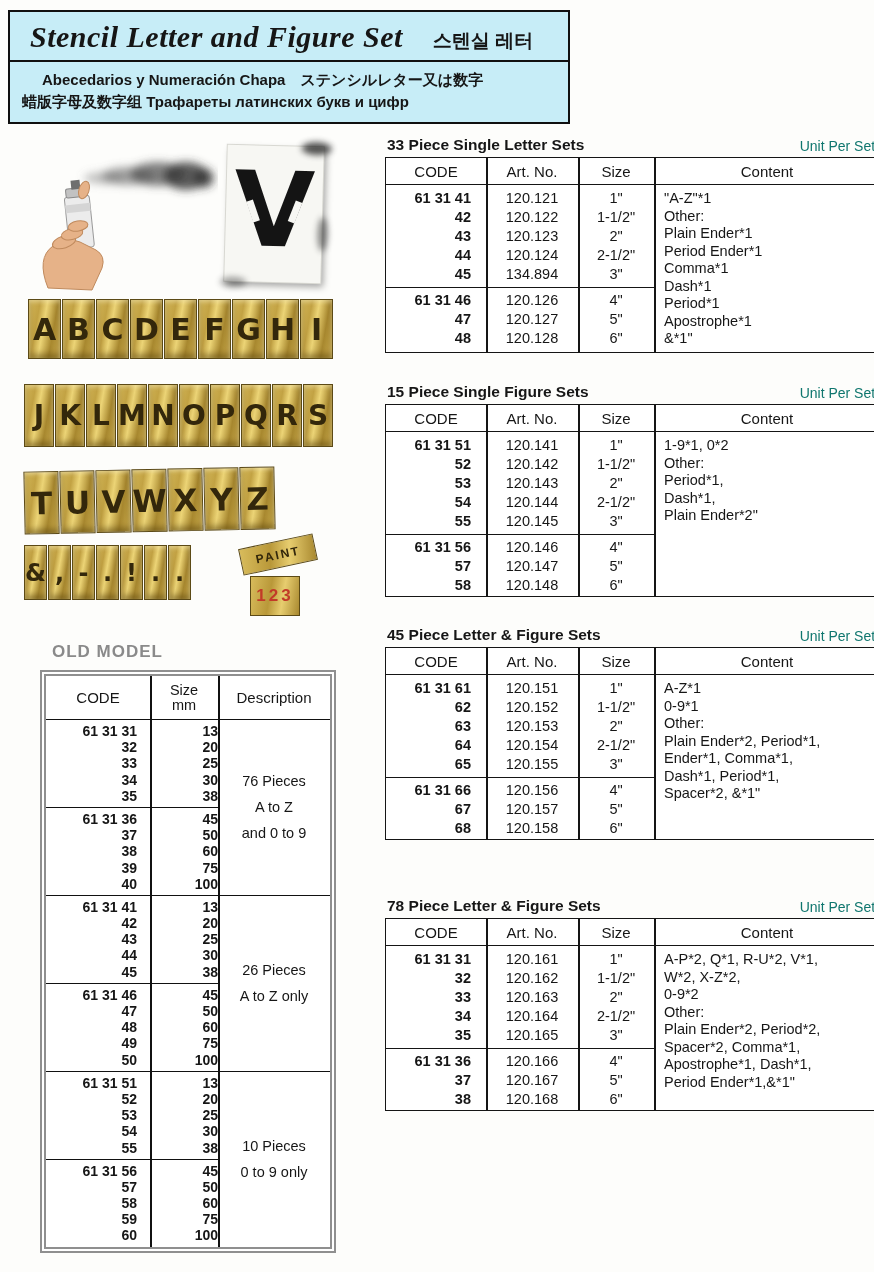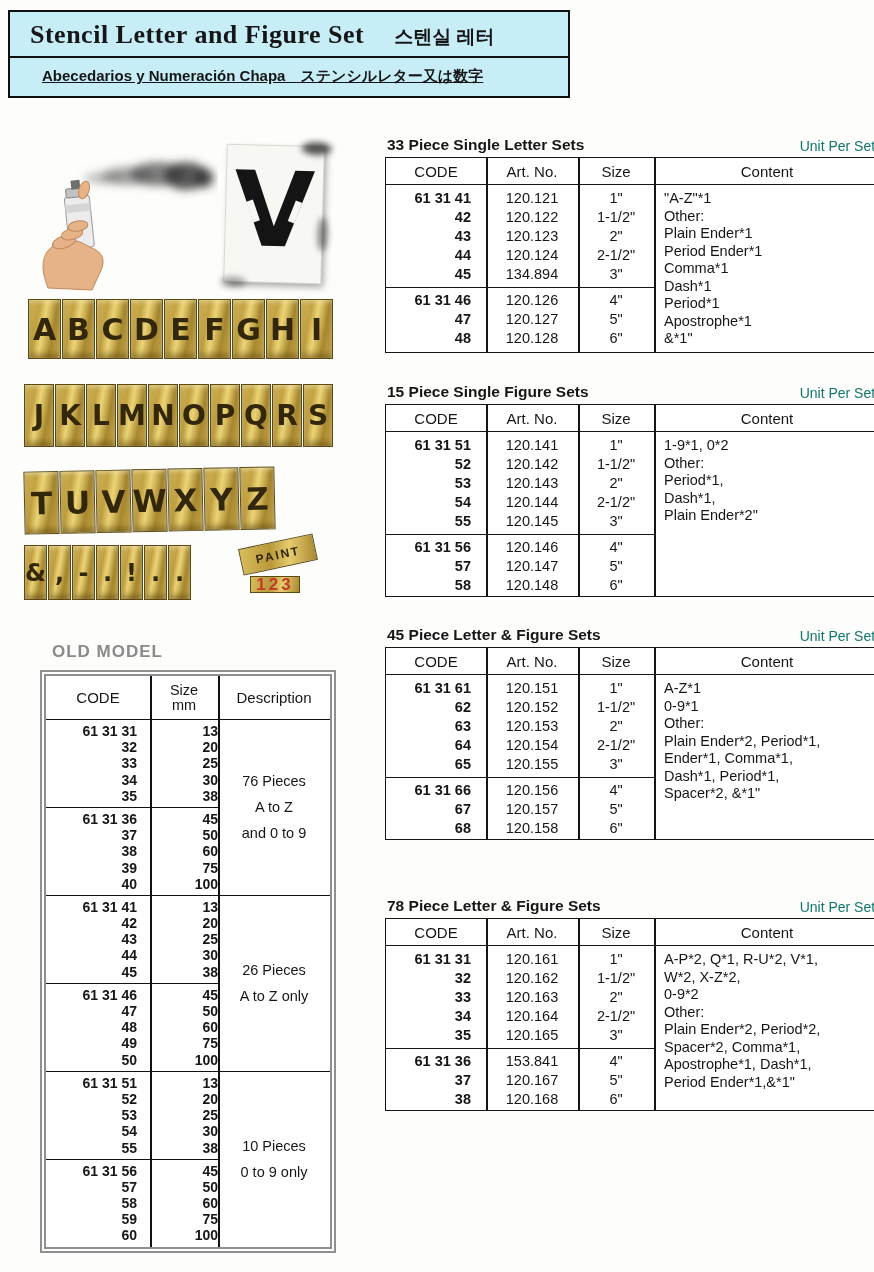--- a/index.html
+++ b/index.html
@@ -2,23 +2,23 @@
 <html style="--header-bg: #c7edf7; --brass-letter: #33270b; --num-red: #c23a28; --om-label: #8a8a8a; --om-frame: #8f8f8f;"><head>
 <meta charset="utf-8">
 <style>
 *{margin:0;padding:0;box-sizing:border-box;}
 body{width:874px;font-family:"Liberation Sans",sans-serif;background:#fff;color:#161616;}
 .page{position:relative;width:874px;height:1272px;background:#fdfdfb;overflow:hidden;}
 
 
 .header{position:absolute;left:8px;top:10px;width:562px;background:var(--header-bg,#c7edf7);border:2px solid #101010;}
 .header-title-row{display:flex;align-items:baseline;gap:30px;padding:8px 14px 6px 20px;border-bottom:2px solid #101010;}
-.htitle{font-family:"Liberation Serif",serif;font-weight:bold;font-size:26px;letter-spacing:.5px;}
+.htitle{font-family:"Liberation Serif",serif;font-style:italic;font-weight:bold;font-size:30px;letter-spacing:.5px;}
 .htitle-kr{font-size:19px;font-weight:bold;}
-.header-subs{padding:7px 16px 9px 12px;text-decoration:underline;}
+.header-subs{padding:7px 16px 9px 12px;}
 .hsub{font-size:15px;font-weight:bold;line-height:22px;}
 .hsub.first{margin-left:20px;}
 
 
 .spray{position:absolute;left:18px;top:138px;}
 
 
 .vcard{position:absolute;left:226px;top:146px;width:96px;height:136px;background:#f7f7f3;transform:rotate(1.5deg);box-shadow:0 0 0 1px #d8d8d2,3px 4px 7px rgba(0,0,0,.35);}
 .vletter{position:absolute;left:0;right:0;top:8px;text-align:center;font-weight:bold;font-size:104px;line-height:112px;color:#141414;font-family:"DejaVu Sans",sans-serif;}
 .vbridge{position:absolute;background:#f7f7f3;width:22px;height:7px;}
@@ -30,21 +30,21 @@
 .sm3{left:-4px;bottom:-6px;width:26px;height:10px;opacity:.4;}
 
 
 .lrow{position:absolute;display:flex;gap:1px;}
 .plate{background:linear-gradient(100deg,#d8bc5c 0%,#c2a243 28%,#ecd476 46%,#a8882f 72%,#cfb050 100%);border:1px solid #5c4a16;box-shadow:inset 0 2px 4px rgba(255,246,200,.5),inset 0 -4px 6px rgba(80,60,8,.5);display:flex;align-items:center;justify-content:center;font-family:"DejaVu Sans",sans-serif;font-weight:bold;color:var(--brass-letter,#33270b);}
 .r1{left:28px;top:299px;}  .r1 .plate{width:33px;height:60px;font-size:30px;}
 .r2{left:24px;top:384px;}  .r2 .plate{width:30px;height:63px;font-size:28px;}
 .r3{left:24px;top:469px;transform:rotate(-1.2deg);} .r3 .plate{width:35px;height:63px;font-size:31px;}
 .rsym{left:24px;top:545px;} .rsym .plate{width:23px;height:55px;font-size:24px;}
 .paint-plate{position:absolute;left:240px;top:541px;width:76px;height:27px;transform:rotate(-12deg);font-size:12px;letter-spacing:2px;}
-.num-plate{position:absolute;left:250px;top:576px;width:50px;height:17px;font-size:17px;letter-spacing:3px;color:var(--num-red,#c23a28) !important;}
+.num-plate{position:absolute;left:250px;top:576px;width:50px;height:40px;font-size:17px;letter-spacing:3px;color:var(--num-red,#c23a28) !important;}
 .paint-plate,.num-plate{background:linear-gradient(100deg,#d8bc5c,#b99839 40%,#e7cd6f 65%,#a8882f);border:1px solid #5c4a16;display:flex;align-items:center;justify-content:center;font-weight:bold;color:var(--brass-letter,#33270b);}
 
 
 .om-label{position:absolute;left:52px;top:642px;font-size:17px;font-weight:bold;letter-spacing:1px;color:var(--om-label,#8a8a8a);text-align:center;}
 .om-table{position:absolute;left:40px;top:670px;width:296px;background:#fff;border:6px double var(--om-frame,#8f8f8f);}
 .om-inner{position:relative;}
 .om-head{display:flex;align-items:center;height:44px;border-bottom:1.5px solid #111;}
 .om-th{text-align:center;font-size:15px;}
 .om-c0{width:104px;}
 .om-c1{width:68px;line-height:15px;font-size:14.5px;}
@@ -88,20 +88,21 @@
 
 <div class="page">
 
   <div class="header">
     <div class="header-title-row">
       <span class="htitle">Stencil Letter and Figure Set</span>
       <span class="htitle-kr">스텐실 레터</span>
     </div>
     <div class="header-subs">
       <div class="hsub first">Abecedarios y Numeración Chapa　ステンシルレター又は数字</div>
+      <div class="hsub">蜡版字母及数字组 Трафареты латинских букв и цифр</div>
     </div>
   </div>
 
   <svg class="spray" width="200" height="155" viewBox="0 0 200 155">
     <defs>
       <filter id="sprayblur" x="-40%" y="-40%" width="180%" height="180%">
           <feGaussianBlur stdDeviation="4"></feGaussianBlur>
         </filter>
     </defs>
     <g filter="url(#sprayblur)">
@@ -611,21 +612,21 @@
               </div>
               <div class="trow">
                 <div class="td tdc">35</div>
                 <div class="td tda">120.165</div>
                 <div class="td tds">3"</div>
               </div>
             </div>
             <div class="tgroup sep">
               <div class="trow">
                 <div class="td tdc">61 31 36</div>
-                <div class="td tda">153.841</div>
+                <div class="td tda">120.166</div>
                 <div class="td tds">4"</div>
               </div>
               <div class="trow">
                 <div class="td tdc">37</div>
                 <div class="td tda">120.167</div>
                 <div class="td tds">5"</div>
               </div>
               <div class="trow">
                 <div class="td tdc">38</div>
                 <div class="td tda">120.168</div>

